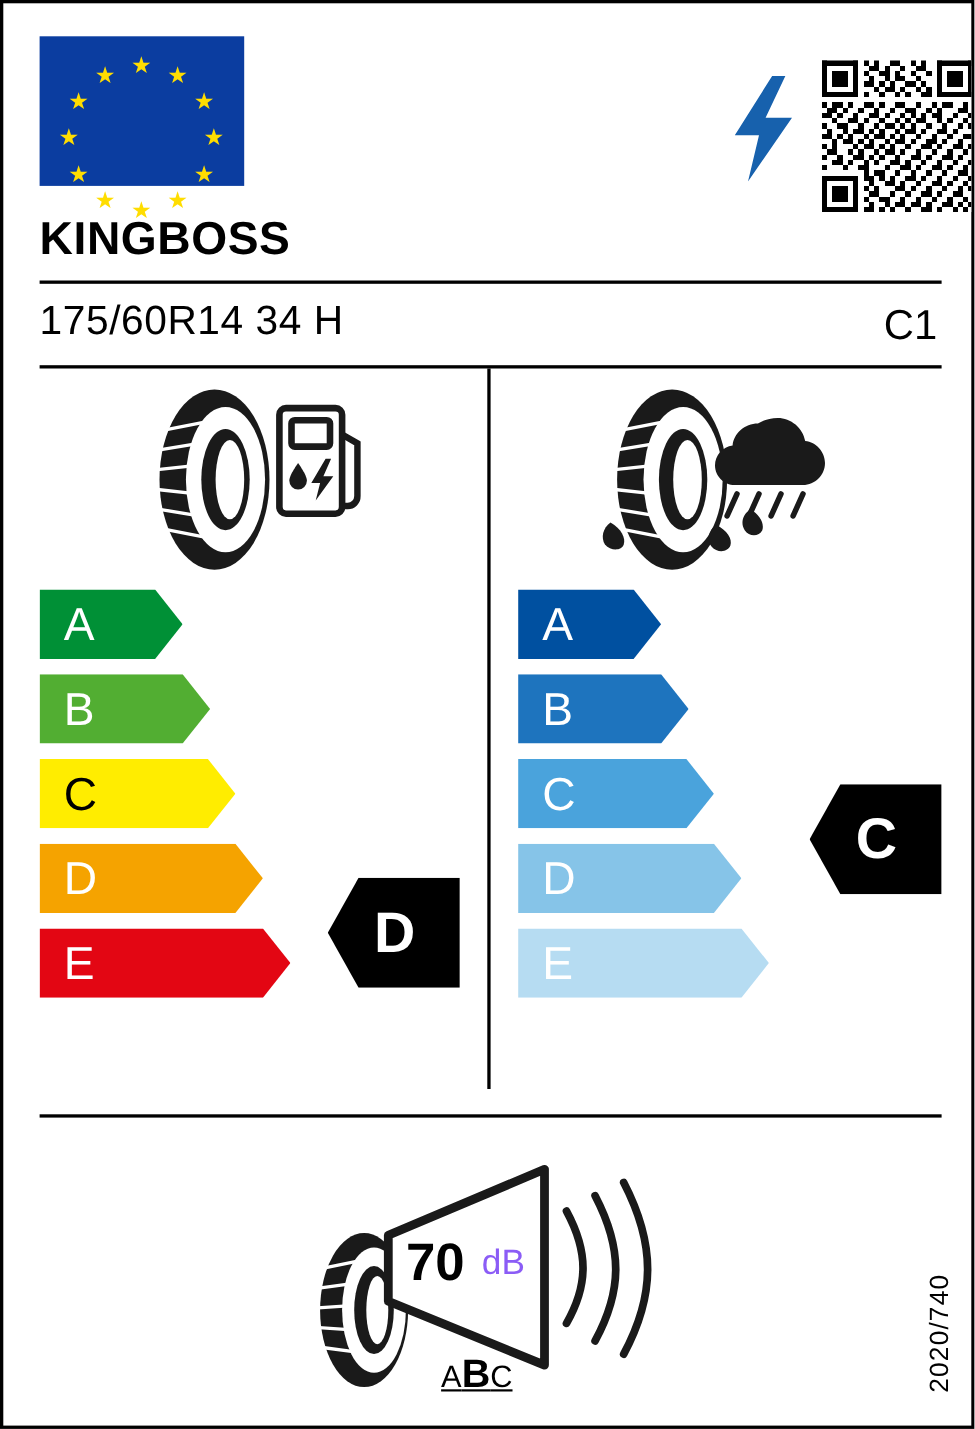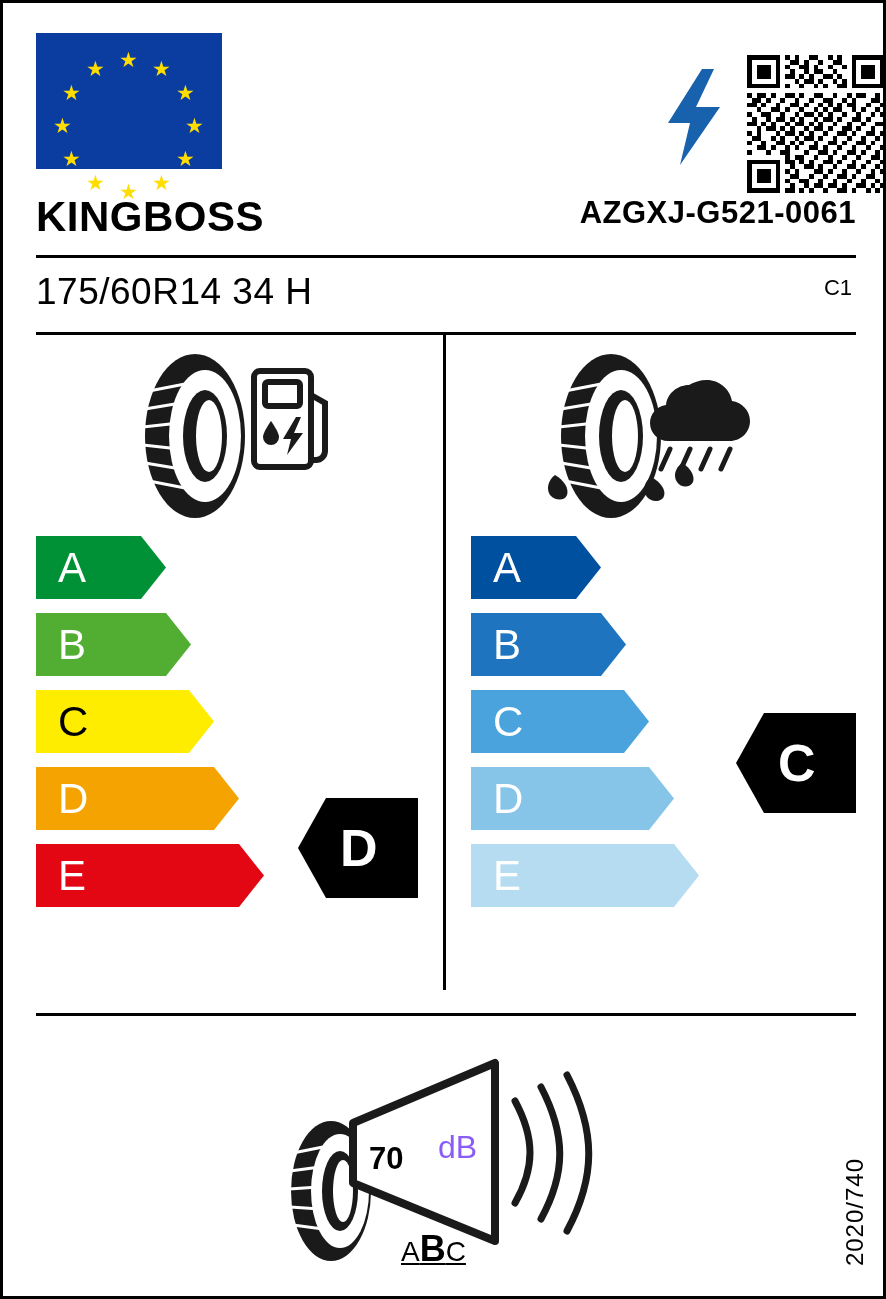--- a/index.html
+++ b/index.html
@@ -117,21 +117,21 @@
     left: 0;
     top: 0;
     font-size: 37px;
     font-weight: normal;
     letter-spacing: 0.5px;
   }
   .tyre-class {
     position: absolute;
     right: 4px;
     top: 4px;
-    font-size: 22px;
+    font-size: 38px;
   }
   .hr-mid {
     position: absolute;
     left: 33px;
     top: 329px;
     width: 820px;
     height: 3px;
     background: #000000;
   }
 
@@ -204,24 +204,23 @@
     position: absolute;
     left: 280px;
     top: 1040px;
     width: 330px;
     height: 230px;
   }
   .db-value {
     position: absolute;
     left: 86px;
     top: 78px;
-    font-size: 31px;
+    font-size: 48px;
     font-weight: bold;
     color: #000000;
-    margin-top: 20px;
   }
   .db-unit {
     position: absolute;
     left: 155px;
     top: 86px;
     font-size: 32px;
     color: #8b5cf6;
   }
   .noise-classes {
     position: absolute;
@@ -516,21 +515,20 @@
           <rect x="19" y="28" width="2" height="1"></rect>
           <rect x="22" y="28" width="1" height="1"></rect>
           <rect x="25" y="28" width="1" height="1"></rect>
           <rect x="27" y="28" width="1" height="1"></rect>
       </g>
     </svg>
   </div>
 
   <div class="brand-row">
     <div class="brand-name">KINGBOSS</div>
-    <div class="model-code">AZGXJ-G521-0061</div>
   </div>
   <div class="hr-top"></div>
 
   <div class="size-row">
     <div class="tyre-size">175/60R14 34 H</div>
     <div class="tyre-class">C1</div>
   </div>
   <div class="hr-mid"></div>
 
   <div class="v-divider"></div>

